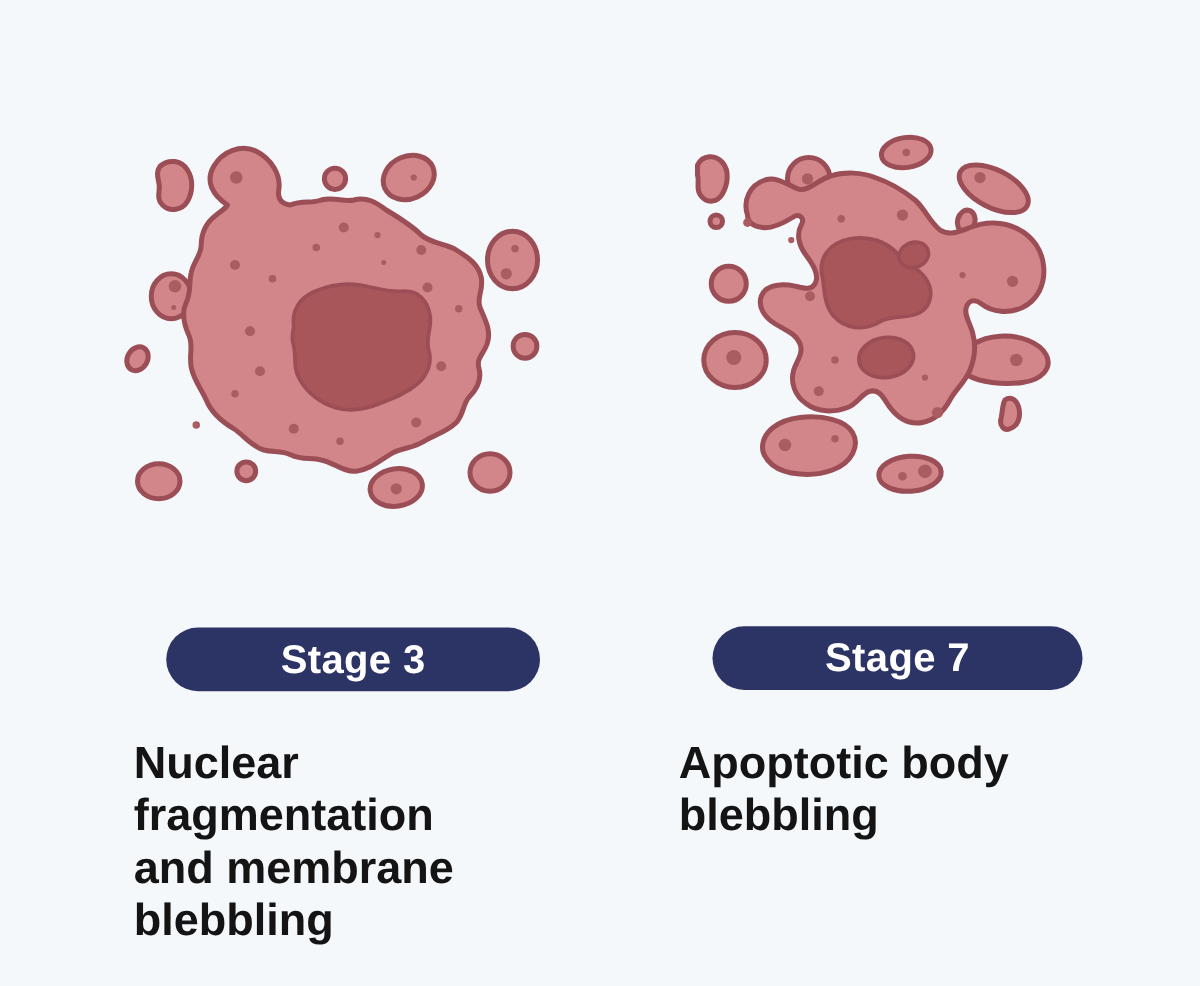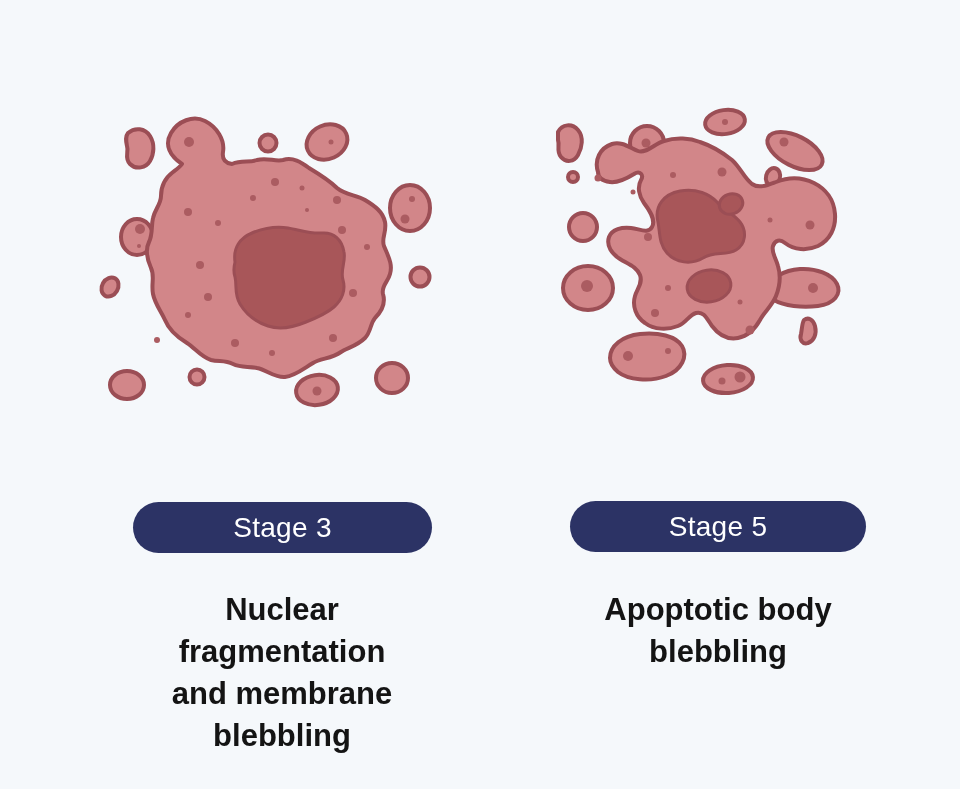--- a/index.html
+++ b/index.html
@@ -33,33 +33,32 @@
   .speck { fill: var(--speck, #ab5c61); stroke: none; }
 
   .badge {
     position: absolute;
     display: flex;
     align-items: center;
     justify-content: center;
     background: var(--badge-bg, #2c3365);
     color: var(--badge-text, #ffffff);
     border-radius: 26px;
-    font-size: 28px;
-    font-weight: 400;
+    font-size: 32px;
+    font-weight: 700;
     letter-spacing: 0.3px;
   }
   .badge-stage3 { left: 133px; top: 502px; width: 299px; height: 51px; }
   .badge-stage4 { left: 570px; top: 501px; width: 296px; height: 51px; }
 
   .caption {
     position: absolute;
     width: 350px;
-    text-align: center;
     color: var(--caption-text, #141414);
-    font-size: 31px;
+    font-size: 36px;
     line-height: 42px;
     font-weight: 700;
     white-space: pre-line;
   }
   .caption-stage3 { left: 107px; top: 589px; }
   .caption-stage4 { left: 543px; top: 589px; }
 </style>
 </head>
 <body>
 
@@ -161,21 +160,21 @@
         <circle class="speck" cx="128" cy="198" r="3"></circle>
         <circle class="speck" cx="200" cy="212" r="2.5"></circle>
         <circle class="speck" cx="115" cy="223" r="4"></circle>
         <circle class="speck" cx="210" cy="240" r="4.5"></circle>
       </g>
     </svg>
   </div>
 
   <div class="badge badge-stage3">Stage 3</div>
 
-  <div class="badge badge-stage4">Stage 5</div>
+  <div class="badge badge-stage4">Stage 7</div>
 
   <div class="caption caption-stage3">Nuclear
 fragmentation
 and membrane
 blebbling</div>
 
   <div class="caption caption-stage4">Apoptotic body
 blebbling</div>
 
 </div>

